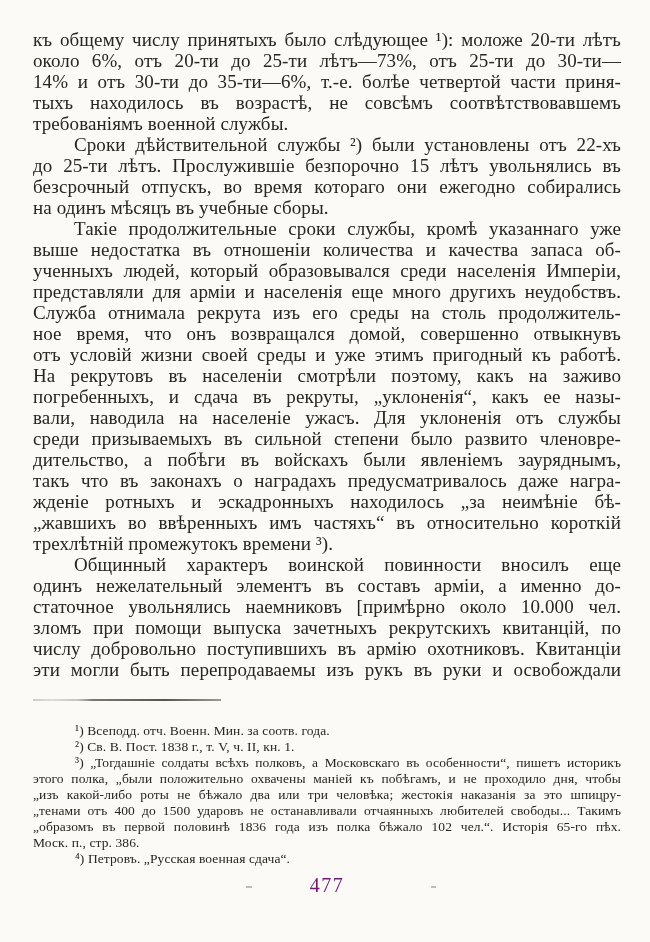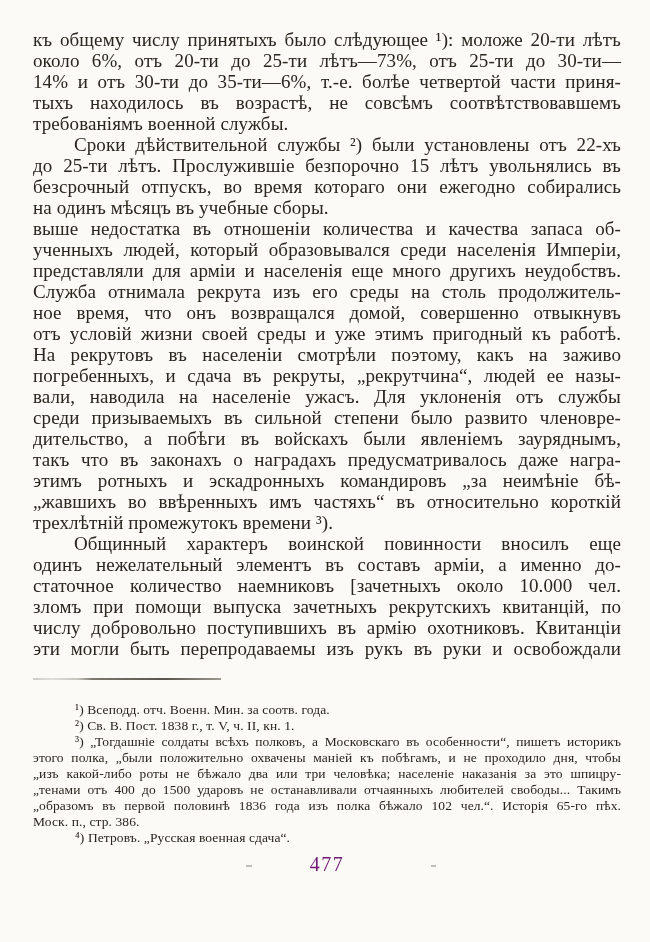--- a/index.html
+++ b/index.html
@@ -95,56 +95,57 @@
     </div>
 
     <div>
       <div class="ln indent">Сроки дѣйствительной службы ²) были установлены отъ 22-хъ</div>
       <div class="ln">до 25-ти лѣтъ. Прослужившіе безпорочно 15 лѣтъ увольнялись въ</div>
       <div class="ln">безсрочный отпускъ, во время котораго они ежегодно собирались</div>
       <div class="ln last">на одинъ мѣсяцъ въ учебные сборы.</div>
     </div>
 
     <div>
+      <div class="ln indent">Такіе продолжительные сроки службы, кромѣ указаннаго уже</div>
       <div class="ln">выше недостатка въ отношеніи количества и качества запаса об-</div>
       <div class="ln">ученныхъ людей, который образовывался среди населенія Имперіи,</div>
       <div class="ln">представляли для арміи и населенія еще много другихъ неудобствъ.</div>
       <div class="ln">Служба отнимала рекрута изъ его среды на столь продолжитель-</div>
       <div class="ln">ное время, что онъ возвращался домой, совершенно отвыкнувъ</div>
       <div class="ln">отъ условій жизни своей среды и уже этимъ пригодный къ работѣ.</div>
       <div class="ln">На рекрутовъ въ населеніи смотрѣли поэтому, какъ на заживо</div>
-      <div class="ln">погребенныхъ, и сдача въ рекруты, „рекрутчина“, людей ее назы-</div>
+      <div class="ln">погребенныхъ, и сдача въ рекруты, „уклоненія“, какъ ее назы-</div>
       <div class="ln">вали, наводила на населеніе ужасъ. Для уклоненія отъ службы</div>
       <div class="ln">среди призываемыхъ въ сильной степени было развито членовре-</div>
       <div class="ln">дительство, а побѣги въ войскахъ были явленіемъ зауряднымъ,</div>
       <div class="ln">такъ что въ законахъ о наградахъ предусматривалось даже награ-</div>
-      <div class="ln">этимъ ротныхъ и эскадронныхъ командировъ „за неимѣніе бѣ-</div>
+      <div class="ln">жденіе ротныхъ и эскадронныхъ находилось „за неимѣніе бѣ-</div>
       <div class="ln">„жавшихъ во ввѣренныхъ имъ частяхъ“ въ относительно короткій</div>
       <div class="ln last">трехлѣтній промежутокъ времени ³).</div>
     </div>
 
     <div>
       <div class="ln indent">Общинный характеръ воинской повинности вносилъ еще</div>
       <div class="ln">одинъ нежелательный элементъ въ составъ арміи, а именно до-</div>
-      <div class="ln">статочное количество наемниковъ [зачетныхъ около 10.000 чел.</div>
+      <div class="ln">статочное увольнялись наемниковъ [примѣрно около 10.000 чел.</div>
       <div class="ln">зломъ при помощи выпуска зачетныхъ рекрутскихъ квитанцій, по</div>
       <div class="ln">числу добровольно поступившихъ въ армію охотниковъ. Квитанціи</div>
       <div class="ln">эти могли быть перепродаваемы изъ рукъ въ руки и освобождали</div>
     </div>
 
   </div>
 
   <div class="fn-sep"></div>
 
   <div class="footnotes">
     <div class="fn-ln left indent">¹) Всеподд. отч. Военн. Мин. за соотв. года.</div>
     <div class="fn-ln left indent">²) Св. В. Пост. 1838 г., т. V, ч. II, кн. 1.</div>
     <div class="fn-ln indent">³) „Тогдашніе солдаты всѣхъ полковъ, а Московскаго въ особенности“, пишетъ историкъ</div>
     <div class="fn-ln">этого полка, „были положительно охвачены маніей къ побѣгамъ, и не проходило дня, чтобы</div>
-    <div class="fn-ln">„изъ какой-либо роты не бѣжало два или три человѣка; населеніе наказанія за это шпицру-</div>
+    <div class="fn-ln">„изъ какой-либо роты не бѣжало два или три человѣка; жестокія наказанія за это шпицру-</div>
     <div class="fn-ln">„тенами отъ 400 до 1500 ударовъ не останавливали отчаянныхъ любителей свободы... Такимъ</div>
     <div class="fn-ln">„образомъ въ первой половинѣ 1836 года изъ полка бѣжало 102 чел.“. Исторія 65-го пѣх.</div>
     <div class="fn-ln left">Моск. п., стр. 386.</div>
     <div class="fn-ln left indent">⁴) Петровъ. „Русская военная сдача“.</div>
   </div>
 
   <div class="page-number-row">
     <span class="speck left"></span>
     <span>477</span>
     <span class="speck right"></span>

